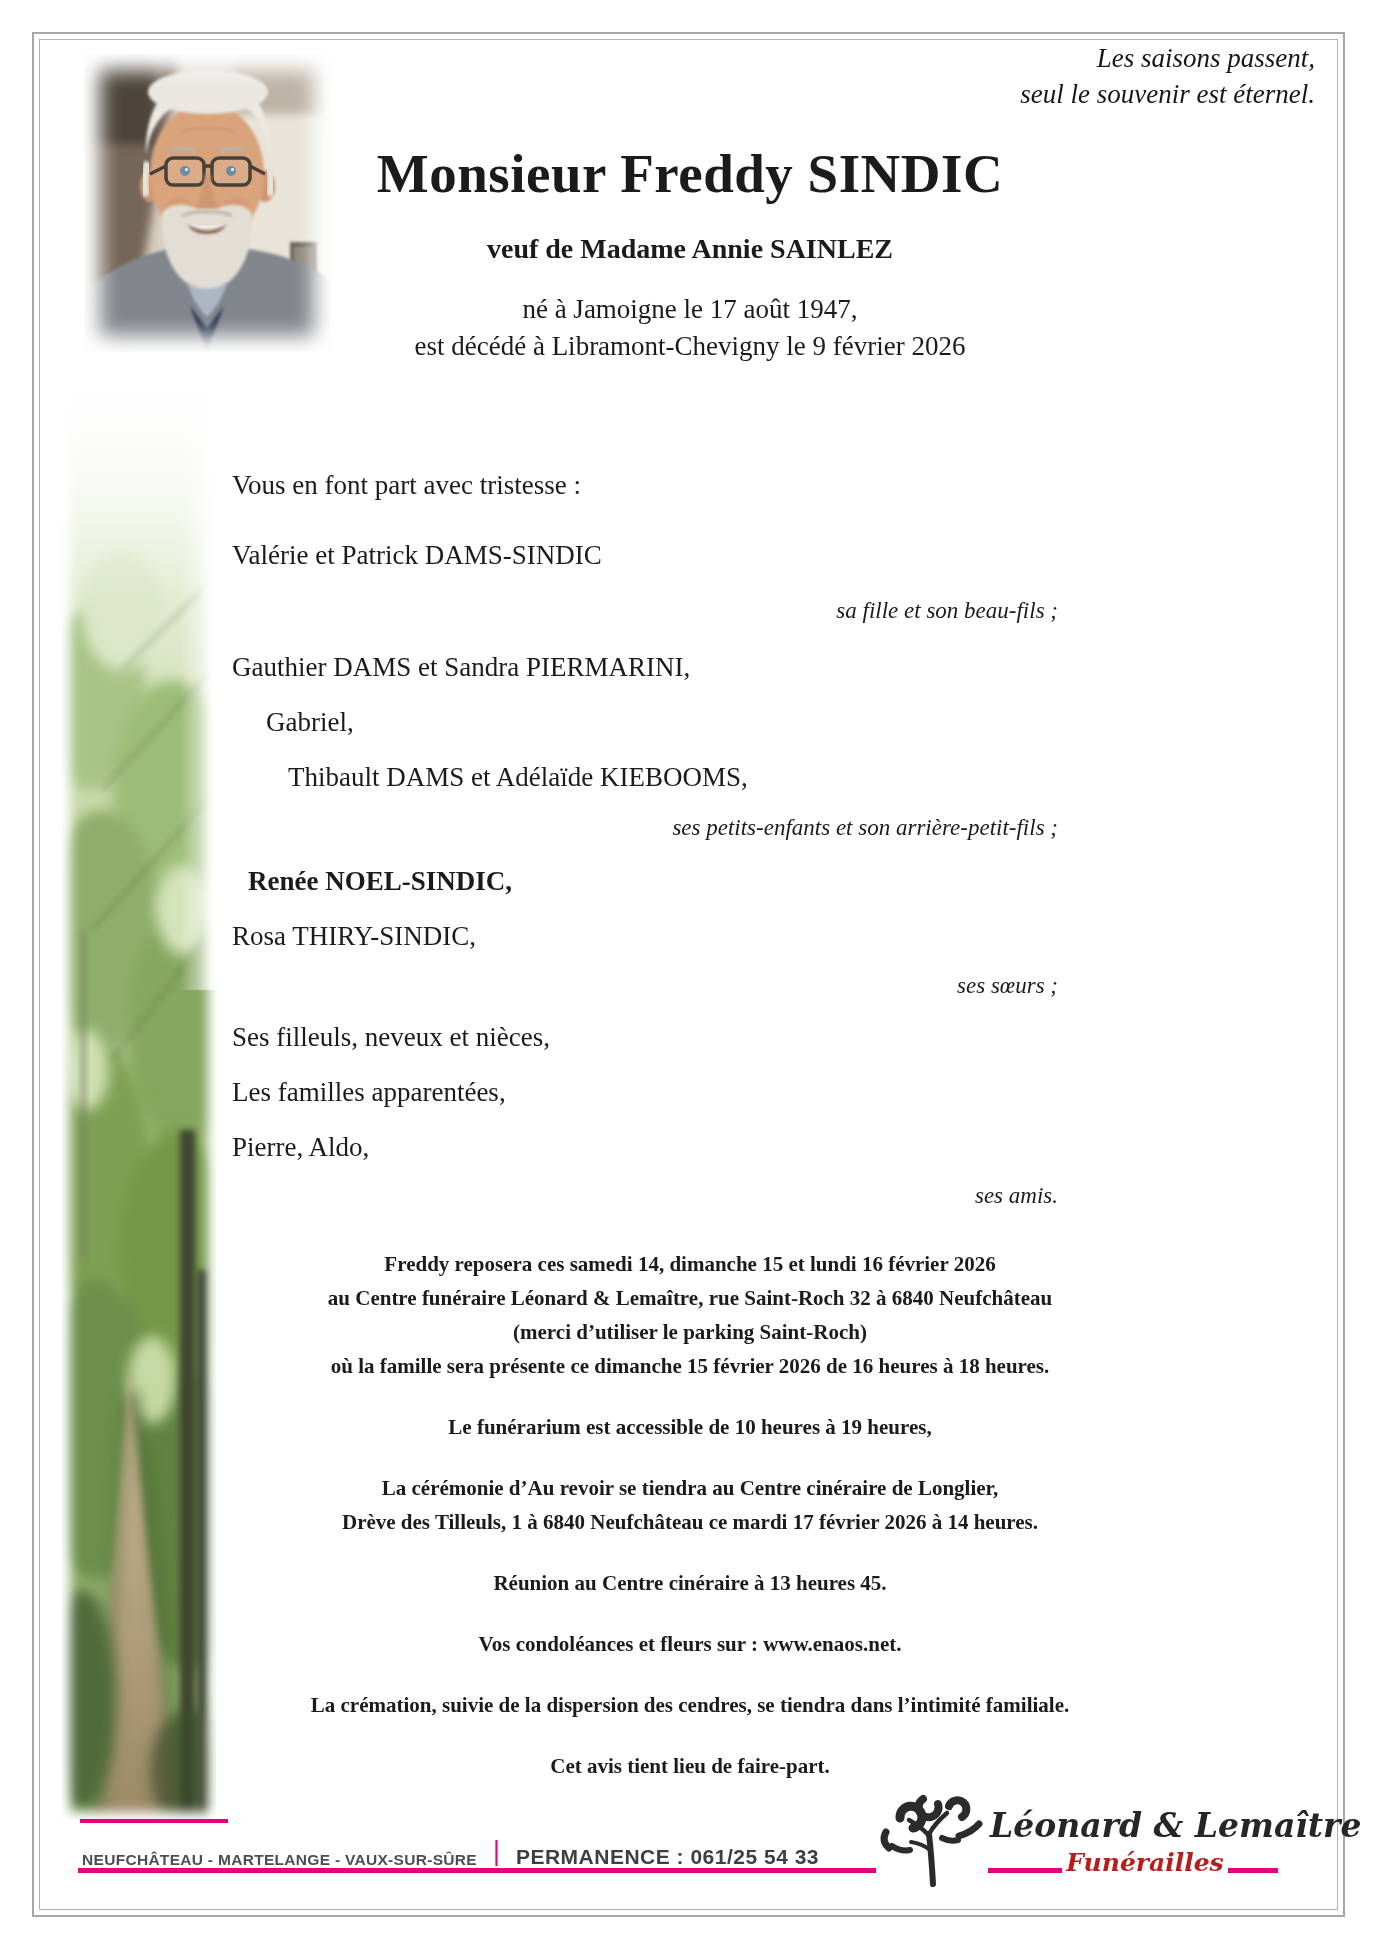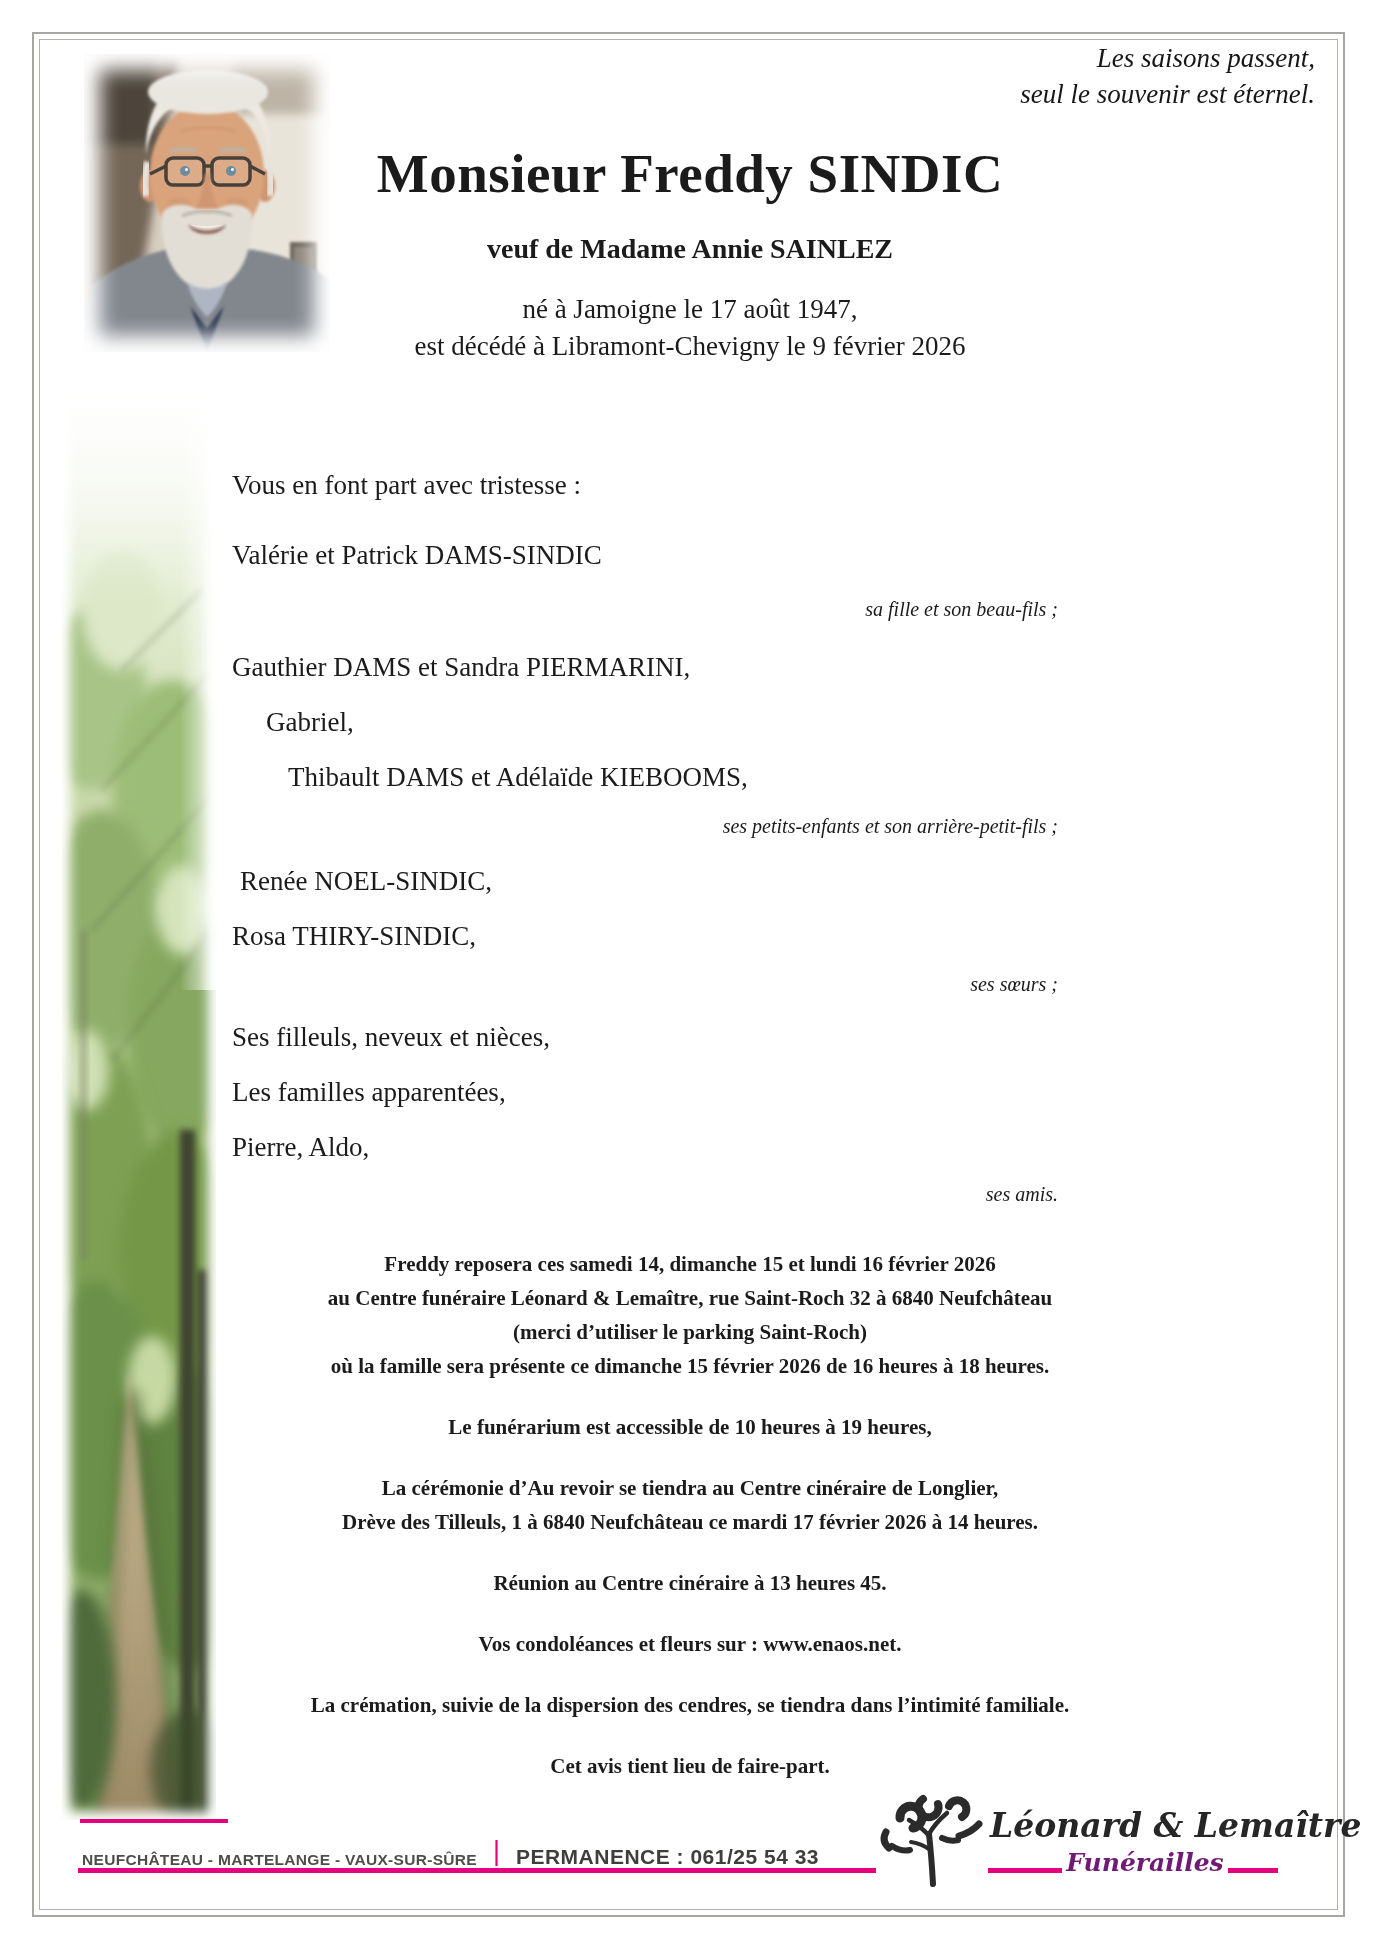--- a/index.html
+++ b/index.html
@@ -34,21 +34,21 @@
   }
   .header{position:absolute;left:210px;top:142px;width:960px;text-align:center;z-index:3;}
   .title{font-size:55px;font-weight:bold;letter-spacing:.5px;}
   .subtitle{margin-top:28px;font-size:28px;font-weight:bold;}
   .dates{margin-top:26px;font-size:27px;line-height:37px;}
 
   
   .announcement{position:absolute;left:232px;top:0;width:826px;height:0;z-index:3;}
   .announcement .line{position:absolute;white-space:nowrap;}
   .announcement .name{font-size:27px;}
-  .announcement .relation{right:0;text-align:right;font-style:italic;font-size:20px;}
+  .announcement .relation{right:0;text-align:right;font-style:italic;font-size:23px;}
 
   
   .ceremony{
     position:absolute;left:228px;top:1247px;width:924px;z-index:3;
     text-align:center;font-weight:bold;font-size:21px;line-height:34px;
   }
   .ceremony p{margin:0 0 27px 0;}
 
   
   .strip-underline{position:absolute;left:80px;top:1819px;width:148px;height:4px;z-index:3;}
@@ -65,21 +65,21 @@
   }
   .logo-tree svg{display:block;width:100%;height:100%;}
   .logo-name{
     position:absolute;left:990px;top:1806px;width:310px;z-index:4;text-align:center;
     font-family:"DejaVu Serif", serif;font-style:italic;font-weight:bold;font-size:33px;color:#262626;
     white-space:nowrap;
   }
   .logo-sub{
     position:absolute;left:1062px;top:1848px;width:166px;z-index:4;text-align:center;
     background:#ffffff;padding:0 0 3px 0;
-    font-family:"DejaVu Serif", serif;font-style:italic;font-weight:bold;font-size:25px;color:#701a75;
+    font-family:"DejaVu Serif", serif;font-style:italic;font-weight:bold;font-size:25px;color:#b91c1c;
   }
 </style>
 </head>
 <body>
 
 <div class="page">
 
   <div class="frame-outer"></div>
   <div class="frame-inner"></div>
 
@@ -207,21 +207,21 @@
   </div>
 
   <div class="announcement">
     <div class="line name" style="top:470px;left:0;">Vous en font part avec tristesse :</div>
     <div class="line name" style="top:540px;left:0;">Valérie et Patrick DAMS-SINDIC</div>
     <div class="line relation" style="top:598px;">sa fille et son beau-fils ;</div>
     <div class="line name" style="top:652px;left:0;">Gauthier DAMS et Sandra PIERMARINI,</div>
     <div class="line name" style="top:707px;left:34px;">Gabriel,</div>
     <div class="line name" style="top:762px;left:16px;margin-left:40px;">Thibault DAMS et Adélaïde KIEBOOMS,</div>
     <div class="line relation" style="top:815px;">ses petits-enfants et son arrière-petit-fils ;</div>
-    <div class="line name" style="top:866px;left:8px;">Renée NOEL-SINDIC,</div>
+    <div class="line name" style="top:866px;left:16px;font-weight:bold;">Renée NOEL-SINDIC,</div>
     <div class="line name" style="top:921px;left:0;">Rosa THIRY-SINDIC,</div>
     <div class="line relation" style="top:973px;">ses sœurs ;</div>
     <div class="line name" style="top:1022px;left:0;">Ses filleuls, neveux et nièces,</div>
     <div class="line name" style="top:1077px;left:0;">Les familles apparentées,</div>
     <div class="line name" style="top:1132px;left:0;">Pierre, Aldo,</div>
     <div class="line relation" style="top:1183px;">ses amis.</div>
   </div>
 
   <div class="ceremony">
     <p>

